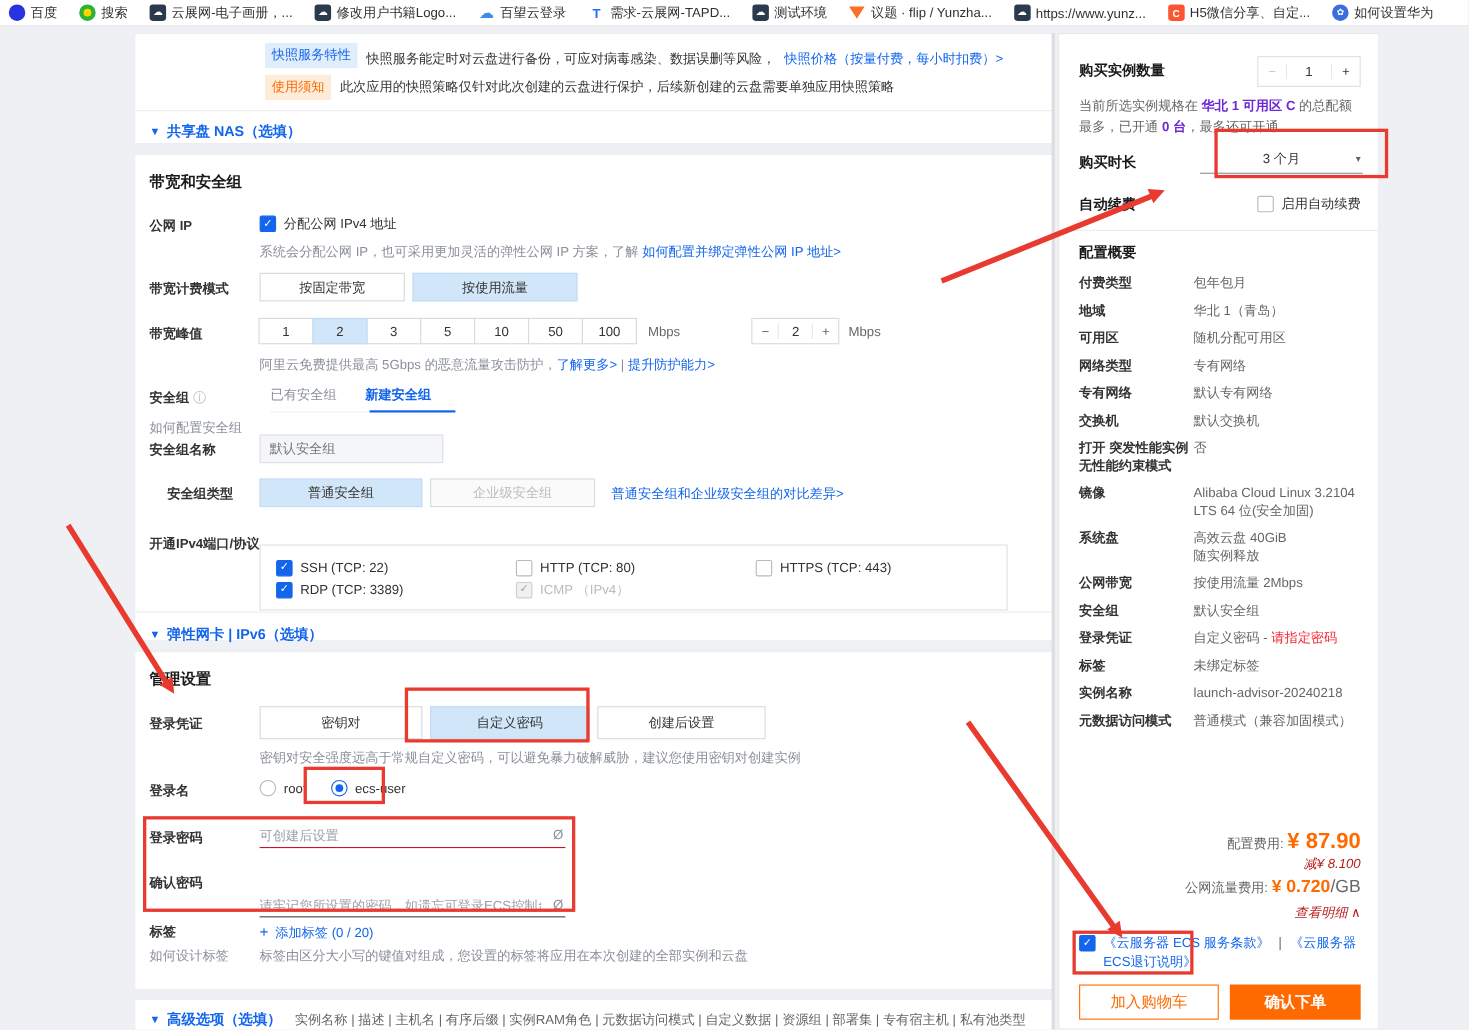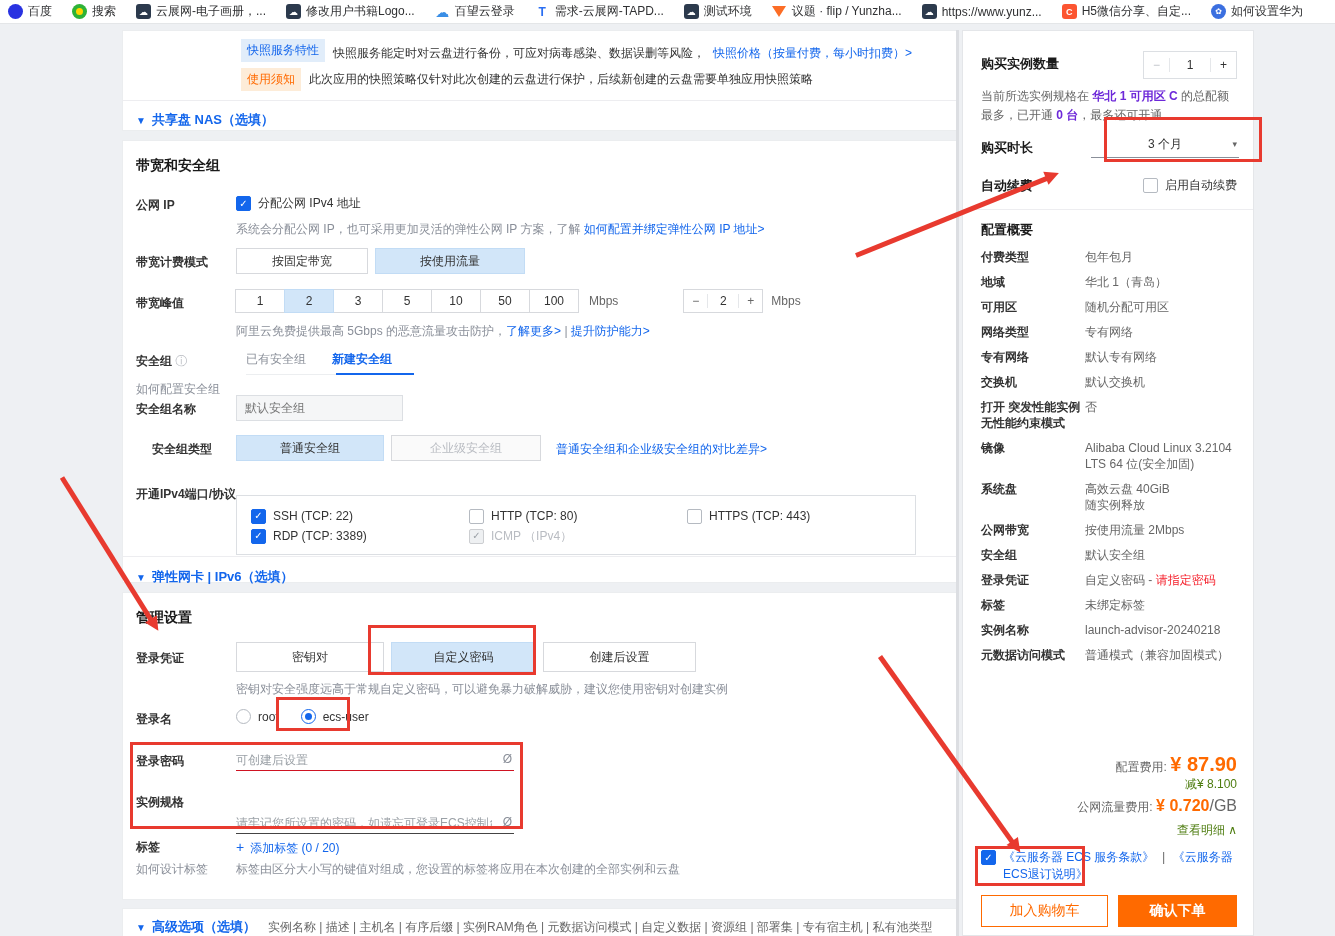--- a/index.html
+++ b/index.html
@@ -106,21 +106,21 @@
   .hdiv { position:absolute; left:0; right:0; height:1px; background:#ededf0; }
   .srow { display:flex; margin-bottom:9px; line-height:16px; }
   .slbl { width:104px; flex-shrink:0; font-weight:bold; color:#333; }
   .sval { flex:1; color:#666; white-space:pre-line; }
   .risk { display:inline-block; border:1px solid #f5222d; color:#f5222d; font-size:11px; padding:0 5px; margin-top:3px; }
   .err-red { color:#f5222d; }
   .pricing { position:absolute; left:18px; right:16px; bottom:8px; }
   .pline { text-align:right; color:#666; }
   .big-orange { color:#ff6a00; font-size:20px; font-weight:bold; }
   .mid-orange { color:#ff6a00; font-size:16px; font-weight:bold; }
-  .sm-orange { color:#4d7c0f; }
+  .sm-orange { color:#b91c1c;font-style:italic; }
   .agree { display:flex; gap:7px; margin:10px 0 12px; line-height:17px; }
   .btnrow { display:flex; gap:10px; }
   .btn-cart { flex:1.05; height:32px; border:1px solid #ff6a00; background:#fff; color:#ff6a00; font-size:14px; display:flex; align-items:center; justify-content:center; cursor:pointer; }
   .btn-order { flex:1; height:32px; background:#ff6a00; color:#fff; font-size:14px; font-weight:bold; display:flex; align-items:center; justify-content:center; cursor:pointer; }
 
   
   .ann { position:absolute; z-index:50; pointer-events:none; }
   .rect { border:3px solid #e83a2f; }
   .arrow { height:5px; background:#e83a2f; transform-origin:left center; }
   .arrow::after { content:""; position:absolute; right:-13px; top:-5px; border-left:14px solid #e83a2f; border-top:7px solid transparent; border-bottom:7px solid transparent; }
@@ -304,21 +304,21 @@
         <span>ecs-user</span>
       </span>
   </div>
 
   <div class="abs lbl" style="left:13px; top:160px;">登录密码</div>
   <div class="abs ulin err" style="left:113px; top:156px;">
     <input type="text" placeholder="可创建后设置" style="">
     <span class="eye"></span>
   </div>
 
-  <div class="abs lbl" style="left:13px; top:201px;">实例规格</div>
+  <div class="abs lbl" style="left:13px; top:201px;">确认密码</div>
   <div class="abs ulin" style="left:113px; top:197px;">
     <input type="text" placeholder="请牢记您所设置的密码，如遗忘可登录ECS控制台重置密码" style="">
     <span class="eye"></span>
   </div>
 
   <div class="abs lbl" style="left:13px; top:246px;">标签</div>
   <div class="abs link" style="left:113px; top:246px;"><span class="plus-blue"></span><span>添加标签 (0 / 20)</span></div>
   <div class="abs note" style="left:13px; top:268px;">如何设计标签</div>
   <div class="abs note" style="left:113px; top:268px;">标签由区分大小写的键值对组成，您设置的标签将应用在本次创建的全部实例和云盘</div>
 </div>

